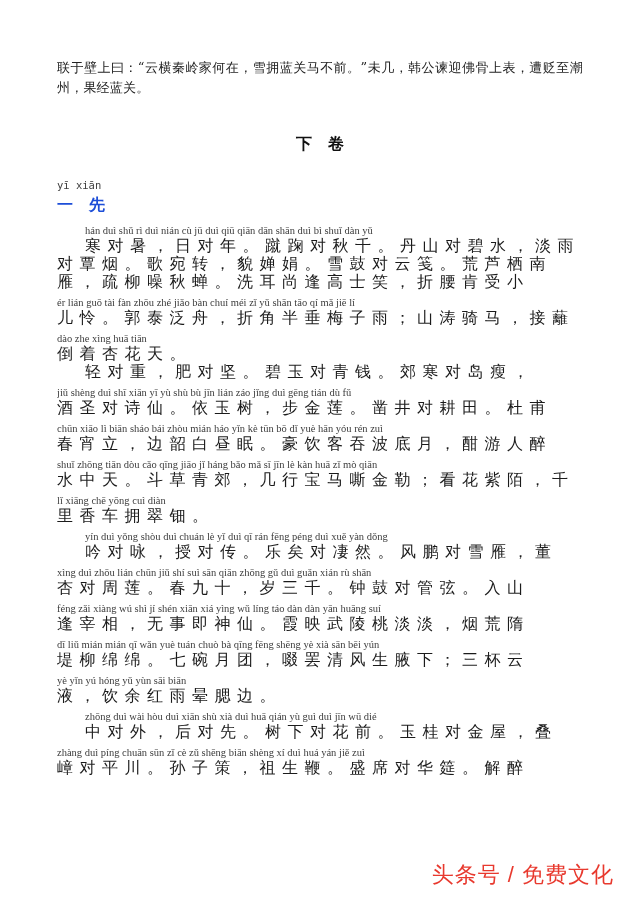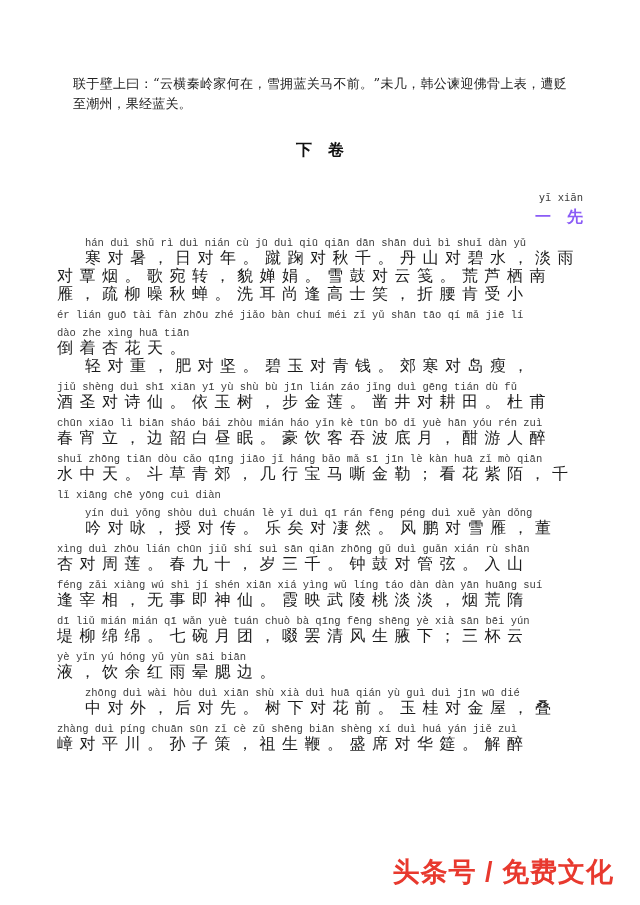--- a/index.html
+++ b/index.html
@@ -14,57 +14,56 @@
     overflow: hidden;
     font-family: "DejaVu Serif", serif;
   }
   .page {
     position: absolute;
     inset: 0;
     padding: 58px 57px 0 57px;
     box-sizing: border-box;
   }
   .intro {
-    margin: 16px;
+    margin: 0;
     font-size: 13px;
     line-height: 20px;
     color: #222222;
     letter-spacing: 0.2px;
     text-align: justify;
   }
   .heading {
-    margin: 26px 0 0 0;
+    margin: 36px 0 0 0;
     text-align: center;
     font-size: 16px;
     font-weight: bold;
     color: #111111;
     line-height: 20px;
   }
   .section-label {
-    margin-top: 30px;
-    text-align: right;
+    margin-top: 24px;
   }
   .section-py {
     font-family: "DejaVu Sans Mono", monospace;
     font-size: 10.5px;
     line-height: 14px;
     color: #3d3d3d;
   }
   .section-zh {
     font-size: 16px;
     font-weight: bold;
-    color: #8b5cf6;
+    color: #1d4ed8;
     line-height: 20px;
     margin-top: 3px;
   }
   .body-lines {
     margin-top: 10px;
   }
   .py-line {
-    font-family: Liberation Mono, monospace;
+    font-family: Liberation Serif, serif;
     font-size: 10.5px;
     line-height: 12px;
     margin-top: 6px;
     color: #3c3c3c;
     white-space: nowrap;
     overflow: hidden;
   }
   .zh-line {
     font-size: 16px;
     line-height: 18px;
@@ -74,22 +73,22 @@
     overflow: hidden;
   }
   .indent {
     padding-left: 28px;
   }
   .watermark {
     position: absolute;
     right: 26px;
     bottom: 15px;
     font-family: "Liberation Sans", sans-serif;
-    font-size: 27px;
-    font-weight: bold;
+    font-size: 22px;
+    font-weight: normal;
     letter-spacing: 1px;
     white-space: nowrap;
   }
 </style>
 </head>
 <body>
 
 <div class="page">
 
   <p class="intro">联于壁上曰：“云横秦岭家何在，雪拥蓝关马不前。”未几，韩公谏迎佛骨上表，遭贬至潮州，果经蓝关。</p>
@@ -100,30 +99,32 @@
     <div class="section-py">yī xiān</div>
     <div class="section-zh">一　先</div>
   </div>
 
   <div id="body-lines" class="body-lines">
       <div class="py-line indent">hán duì shǔ  rì duì nián  cù jū duì qiū qiān  dān shān duì bì shuǐ  dàn yǔ</div>
       <div class="zh-line indent">寒对暑，日对年。蹴踘对秋千。丹山对碧水，淡雨</div>
       <div class="zh-line">对覃烟。歌宛转，貌婵娟。雪鼓对云笺。荒芦栖南</div>
       <div class="zh-line">雁，疏柳噪秋蝉。洗耳尚逢高士笑，折腰肯受小</div>
       <div class="py-line">ér lián  guō tài fàn zhōu  zhé jiǎo bàn chuí méi zǐ yǔ  shān tāo qí mǎ  jiē lí</div>
+      <div class="zh-line">儿怜。郭泰泛舟，折角半垂梅子雨；山涛骑马，接蘺</div>
       <div class="py-line">dào zhe xìng huā tiān</div>
       <div class="zh-line">倒着杏花天。</div>
       <div class="zh-line indent">轻对重，肥对坚。碧玉对青钱。郊寒对岛瘦，</div>
       <div class="py-line">jiǔ shèng duì shī xiān  yī yù shù  bù jīn lián  záo jǐng duì gēng tián  dù fǔ</div>
       <div class="zh-line">酒圣对诗仙。依玉树，步金莲。凿井对耕田。杜甫</div>
       <div class="py-line">chūn xiāo lì  biān sháo bái zhòu mián  háo yǐn kè tūn bō dǐ yuè  hān yóu rén zuì</div>
       <div class="zh-line">春宵立，边韶白昼眠。豪饮客吞波底月，酣游人醉</div>
       <div class="py-line">shuǐ zhōng tiān  dòu cǎo qīng jiāo  jǐ háng bǎo mǎ sī jīn lè  kàn huā zǐ mò  qiān</div>
       <div class="zh-line">水中天。斗草青郊，几行宝马嘶金勒；看花紫陌，千</div>
       <div class="py-line">lǐ xiāng chē yōng cuì diàn</div>
+      <div class="zh-line">里香车拥翠钿。</div>
       <div class="py-line indent">yín duì yǒng  shòu duì chuán  lè yǐ duì qī rán  fēng péng duì xuě yàn  dǒng</div>
       <div class="zh-line indent">吟对咏，授对传。乐矣对凄然。风鹏对雪雁，董</div>
       <div class="py-line">xìng duì zhōu lián  chūn jiǔ shí  suì sān qiān  zhōng gǔ duì guǎn xián  rù shān</div>
       <div class="zh-line">杏对周莲。春九十，岁三千。钟鼓对管弦。入山</div>
       <div class="py-line">féng zǎi xiàng  wú shì jí shén xiān  xiá yìng wǔ líng táo dàn dàn  yān huāng suí</div>
       <div class="zh-line">逢宰相，无事即神仙。霞映武陵桃淡淡，烟荒隋</div>
       <div class="py-line">dī liǔ mián mián  qī wǎn yuè tuán  chuò bà qīng fēng shēng yè xià  sān bēi yún</div>
       <div class="zh-line">堤柳绵绵。七碗月团，啜罢清风生腋下；三杯云</div>
       <div class="py-line">yè  yǐn yú hóng yǔ yùn sāi biān</div>
       <div class="zh-line">液，饮余红雨晕腮边。</div>

